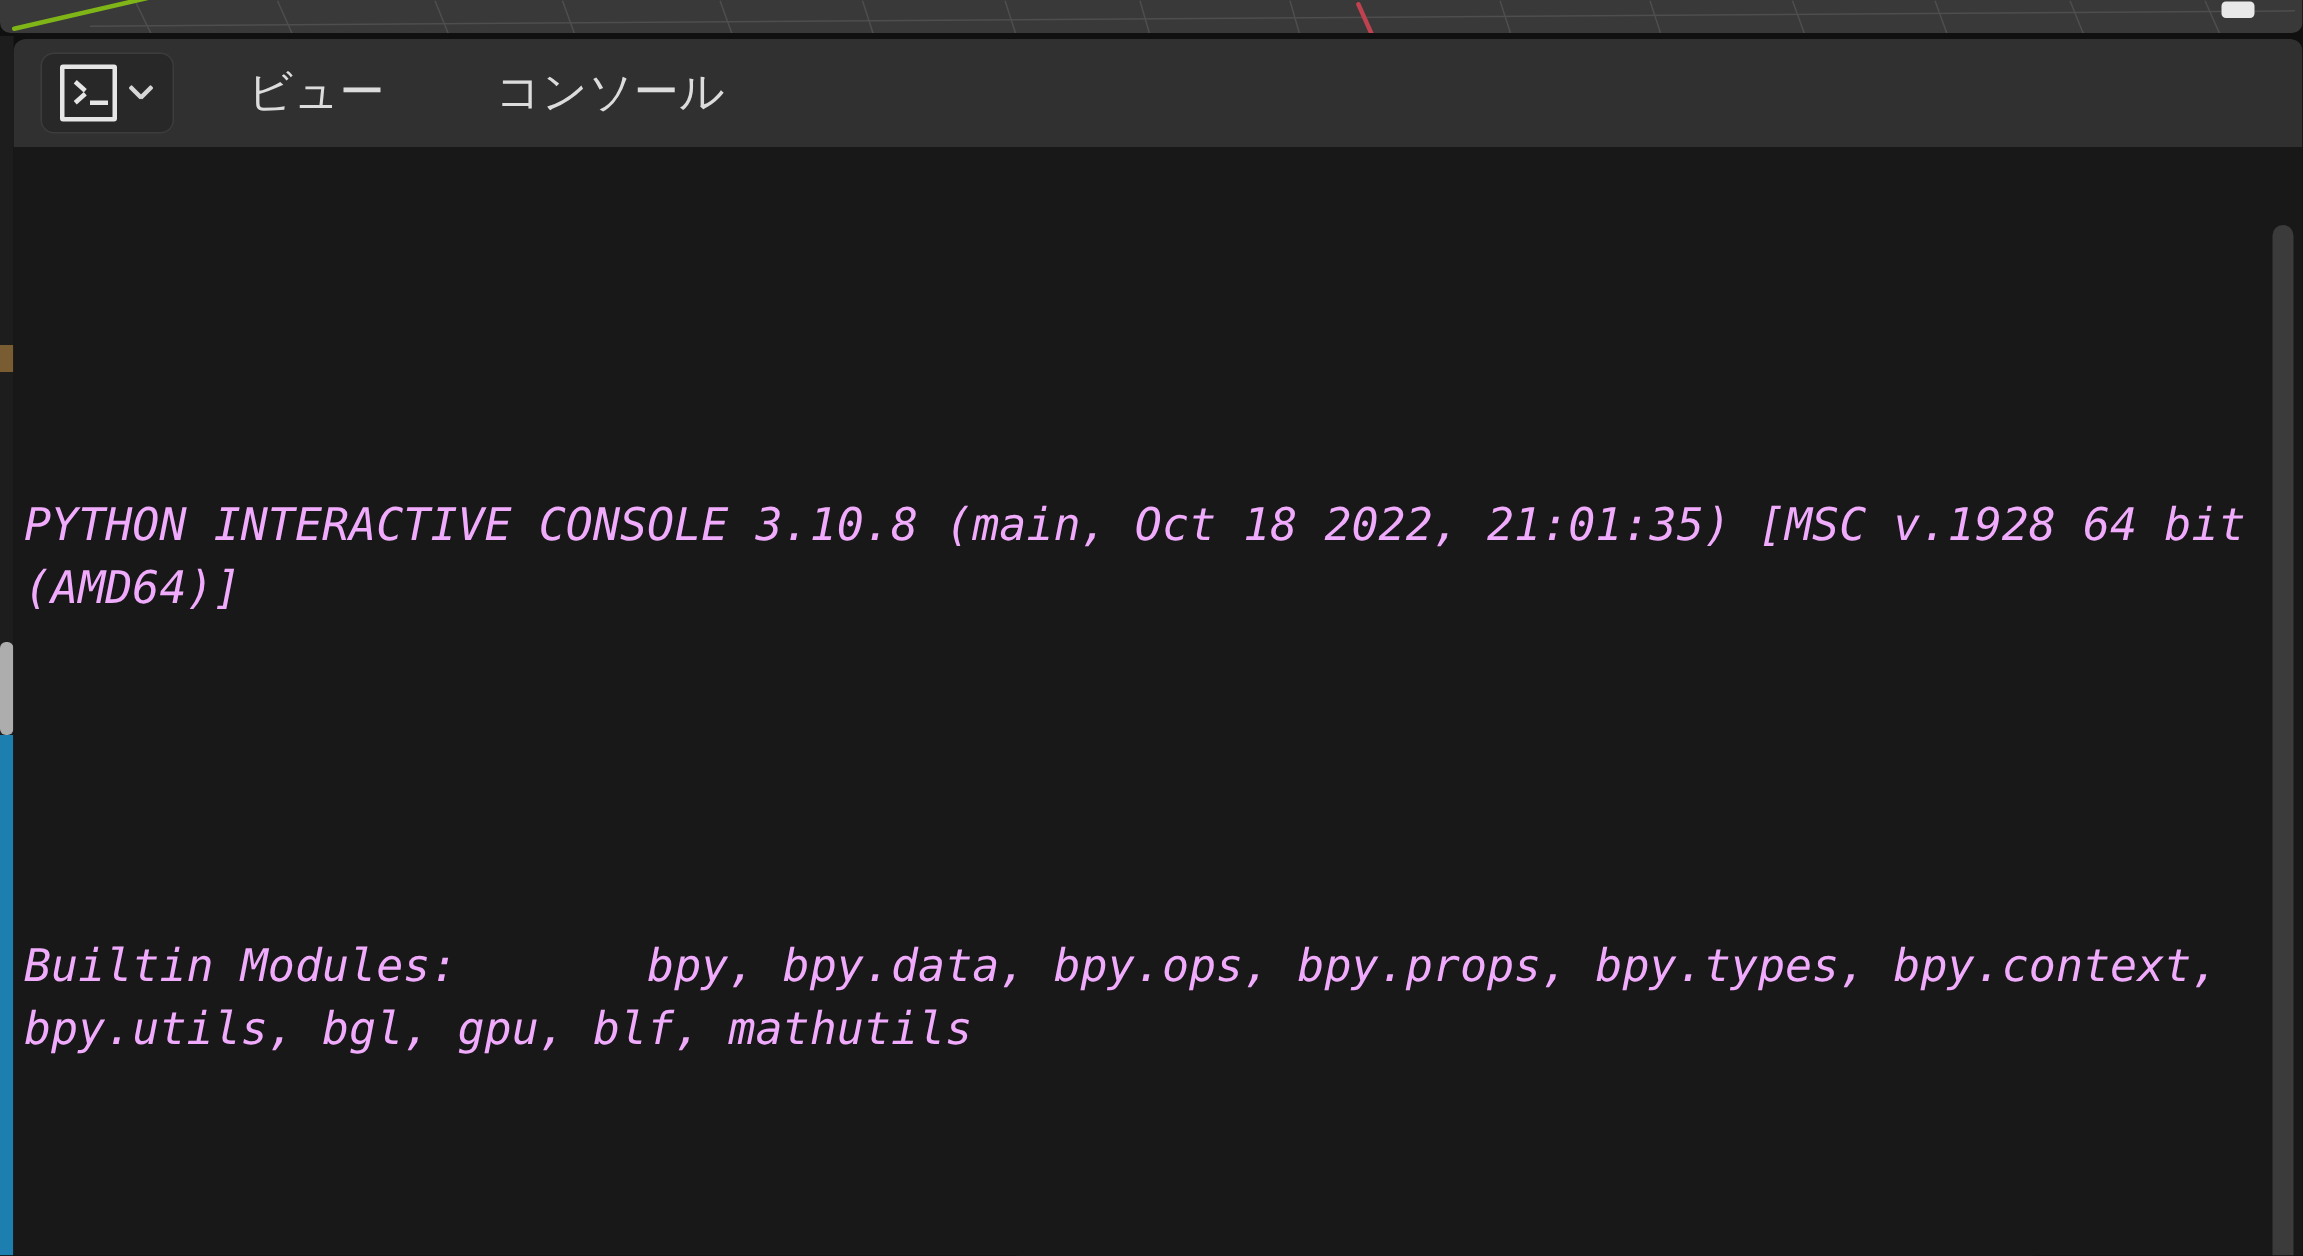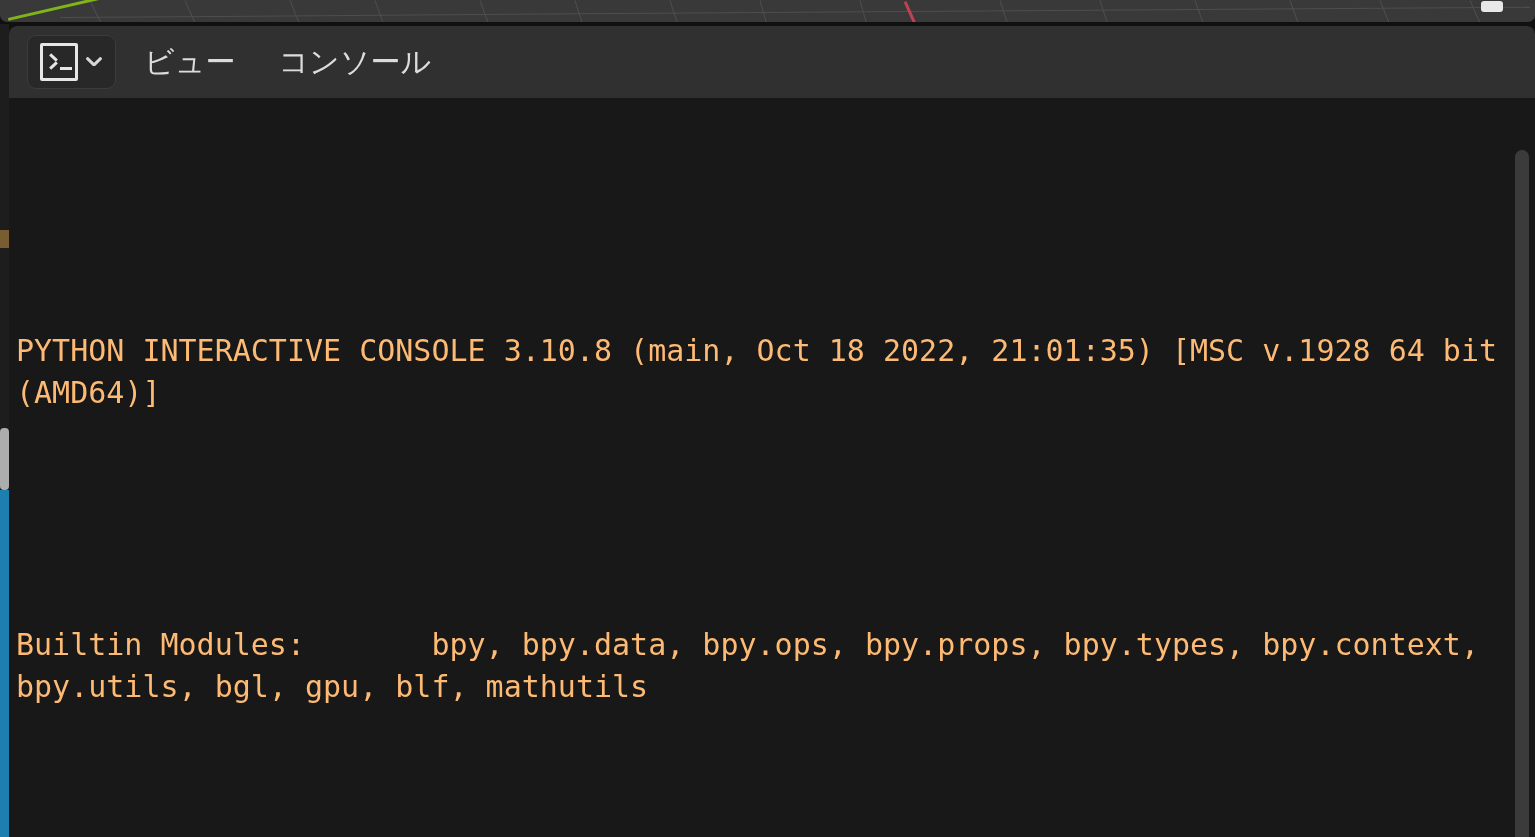--- a/index.html
+++ b/index.html
@@ -130,22 +130,22 @@
     background: #d6d6d6;
     border-radius: 1px;
     top: 6px;
   }
   .chevron-down::before { left: -1px; transform: rotate(45deg); }
   .chevron-down::after  { left: 6px;  transform: rotate(-45deg); }
 
   .menu-list {
     display: flex;
     align-items: center;
-    margin-left: 28px;
-    gap: 43px;
+    margin-left: 49px;
+    gap: 74px;
   }
   .menu-item {
     font-family: "DejaVu Sans", sans-serif;
     font-size: 30px;
     color: #dcdcdc;
     cursor: pointer;
     line-height: 1;
     white-space: nowrap;
   }
 
@@ -163,21 +163,21 @@
     top: 22px;
     width: 1492px;
     font-family: "DejaVu Sans Mono", monospace;
     font-size: 30px;
     line-height: 42px;
     letter-spacing: 0px;
     white-space: pre-wrap;
     word-break: break-all;
   }
   .line { display: block; min-height: 42px; }
-  .c-info   { color: #fdba74; }
+  .c-info   { color: #f0abfc; font-style: italic; }
   .c-blank  { color: transparent; }
 
   
   .scrollbar-track {
     position: absolute;
     right: 3px; top: 72px;
     width: 20px; height: 739px;
     background: transparent;
   }
   .scrollbar-thumb {

